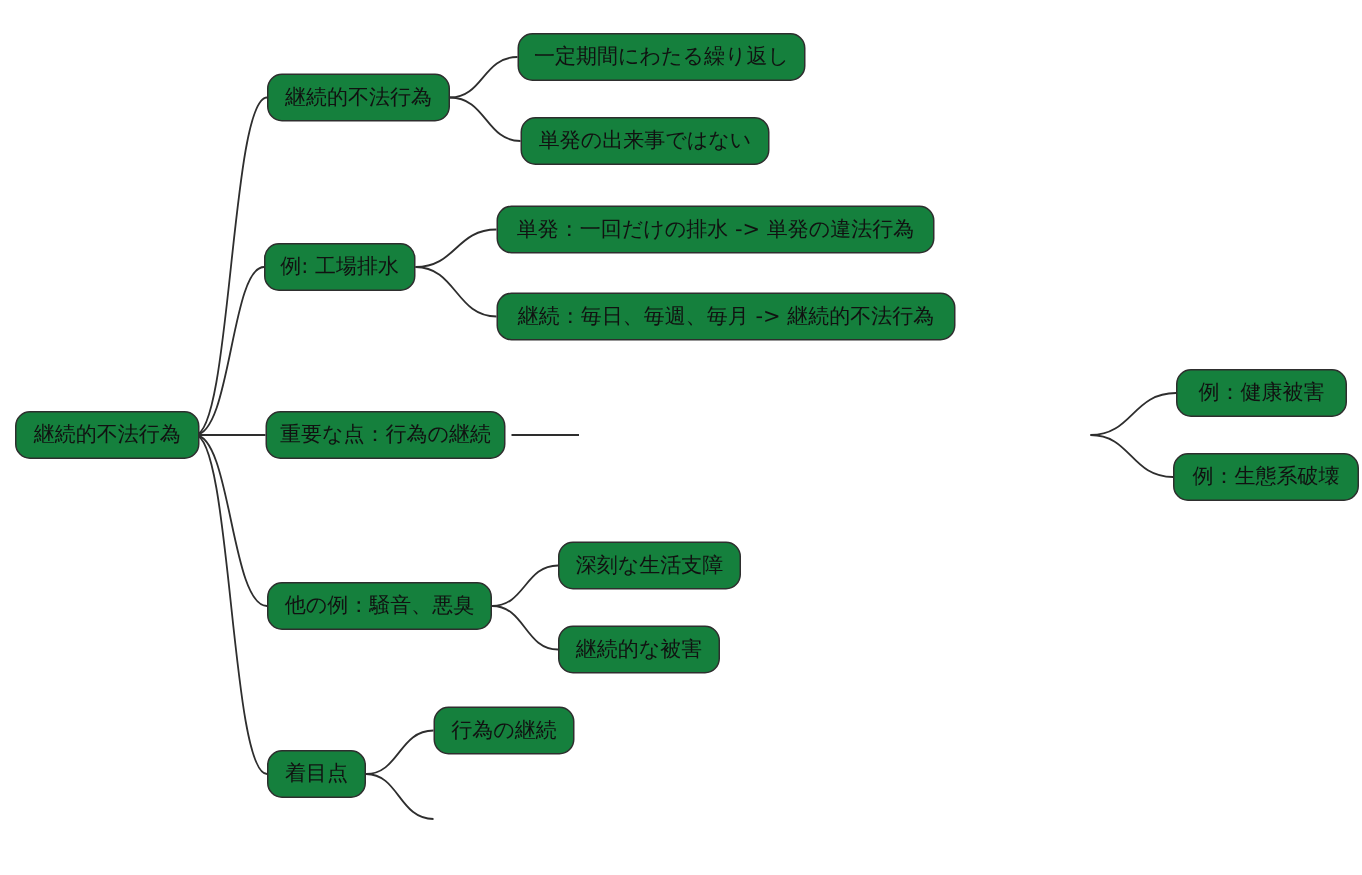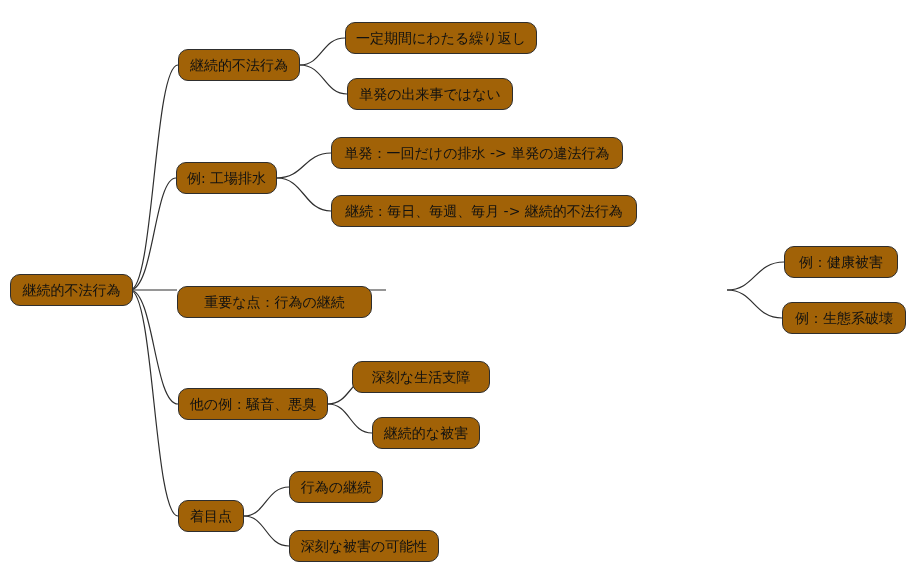--- a/index.html
+++ b/index.html
@@ -26,21 +26,21 @@
     stroke-width: 1.2;
   }
   .node {
     position: absolute;
     height: 32px;
     box-sizing: border-box;
     display: flex;
     align-items: center;
     justify-content: center;
     padding: 1px 9px;
-    background: #a16207;
+    background: #15803d;
     border: 1.5px solid #2e2e2e;
     border-radius: 10px;
     font-size: 14px;
     line-height: 1;
     color: #111111;
     white-space: nowrap;
   }
 </style>
 </head>
 <body>
@@ -69,25 +69,24 @@
   <div class="node" style="left:10px;  top:274px; width:123px">継続的不法行為</div>
 
   <div class="node" style="left:178px; top:49px;  width:122px">継続的不法行為</div>
   <div class="node" style="left:345px; top:22px;  width:192px">一定期間にわたる繰り返し</div>
   <div class="node" style="left:347px; top:78px;  width:166px">単発の出来事ではない</div>
 
   <div class="node" style="left:176px; top:162px; width:101px">例: 工場排水</div>
   <div class="node" style="left:331px; top:137px; width:292px">単発：一回だけの排水 -&gt; 単発の違法行為</div>
   <div class="node" style="left:331px; top:195px; width:306px">継続：毎日、毎週、毎月 -&gt; 継続的不法行為</div>
 
-  <div class="node" style="left:177px; top:286px; width:195px">重要な点：行為の継続</div>
+  <div class="node" style="left:177px; top:274px; width:160px">重要な点：行為の継続</div>
   <div class="node" style="left:784px; top:246px; width:114px">例：健康被害</div>
   <div class="node" style="left:782px; top:302px; width:124px">例：生態系破壊</div>
 
   <div class="node" style="left:178px; top:388px; width:150px">他の例：騒音、悪臭</div>
-  <div class="node" style="left:352px; top:361px; width:138px">深刻な生活支障</div>
+  <div class="node" style="left:372px; top:361px; width:122px">深刻な生活支障</div>
   <div class="node" style="left:372px; top:417px; width:108px">継続的な被害</div>
 
   <div class="node" style="left:178px; top:500px; width:66px">着目点</div>
   <div class="node" style="left:289px; top:471px; width:94px">行為の継続</div>
-  <div class="node" style="left:289px; top:530px; width:150px">深刻な被害の可能性</div>
 
 </div>
 
 </body></html>

